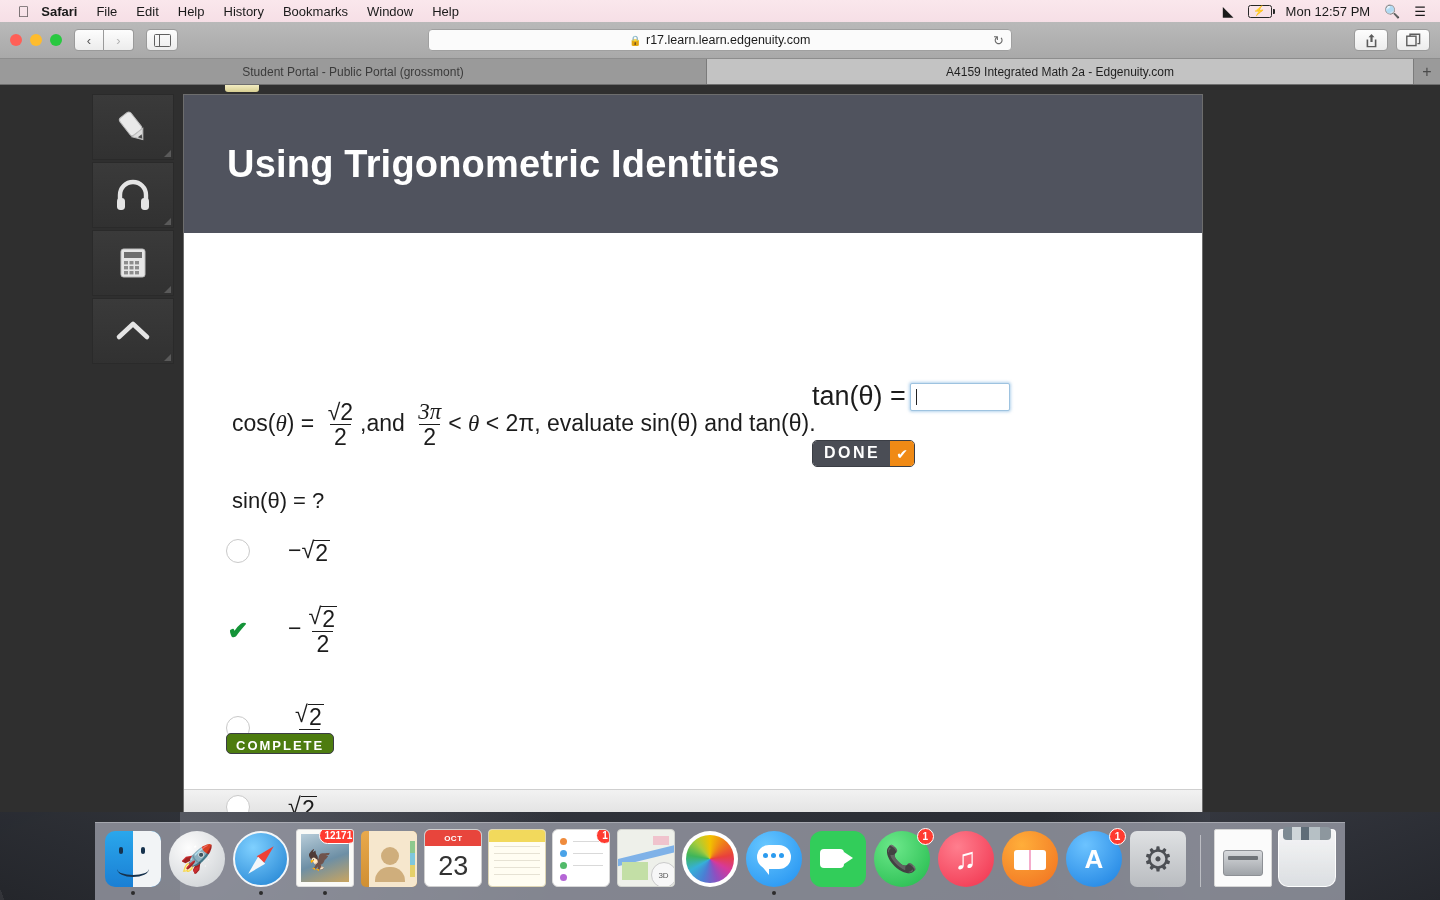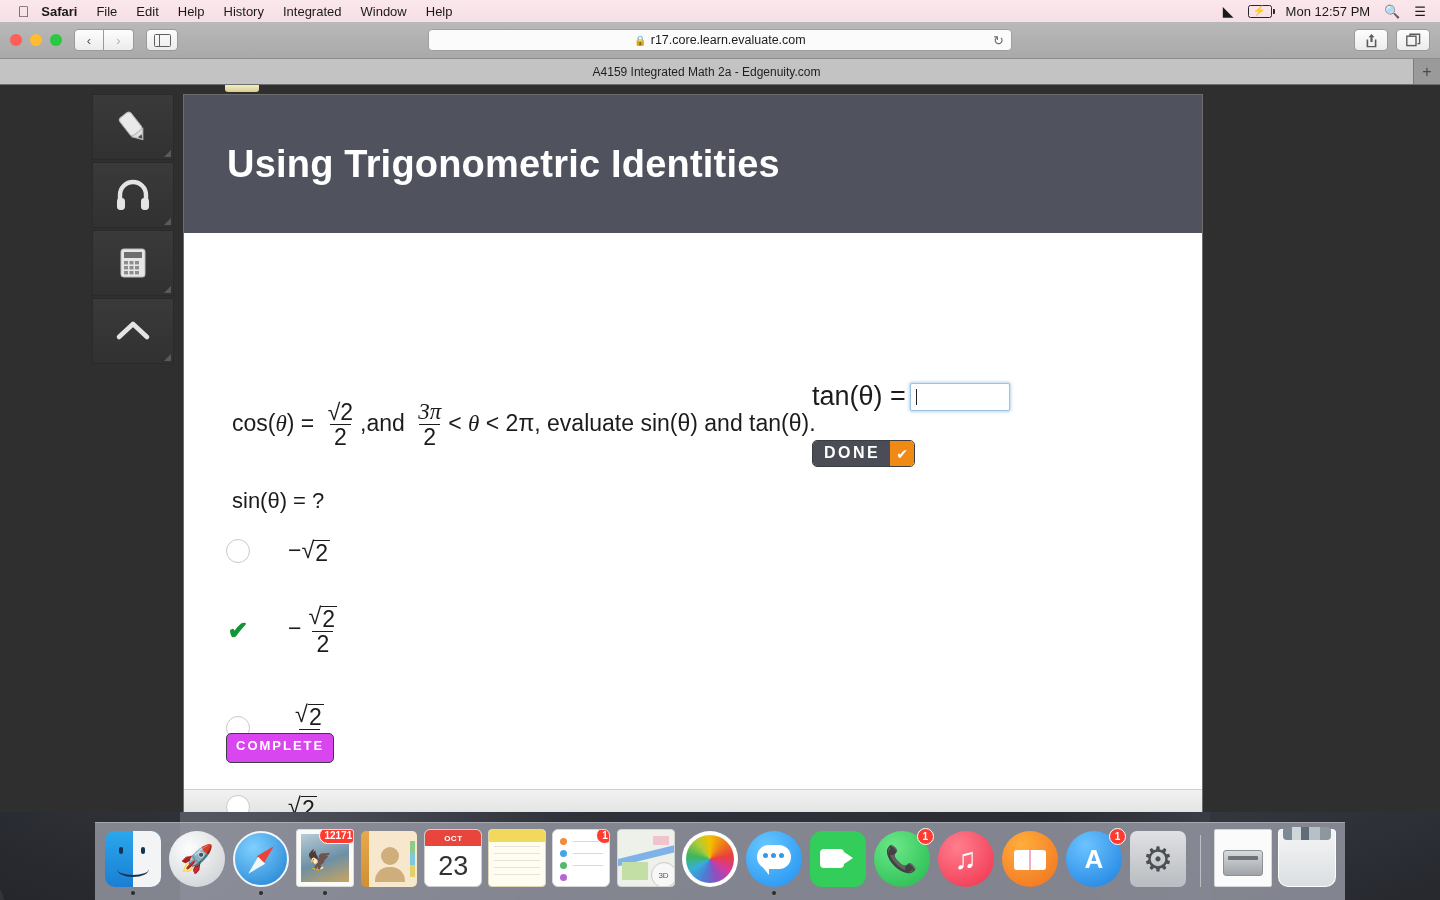--- a/index.html
+++ b/index.html
@@ -167,23 +167,23 @@
   }
   .check{
     width:24px;height:24px;flex:none;display:flex;align-items:center;justify-content:center;
     color:#149438;font-size:25px;font-weight:bold;line-height:1;
   }
   .choice .val{margin-left:38px;font-size:23px;}
   .c1{height:46px;}.c2{height:84px;}.c3{height:84px;}.c4{height:46px;}
 
   #complete-btn{
     position:absolute;left:42px;top:500px;
-    background:#d946ef;color:#fff;border-radius:5px;
+    background:#4d7c0f;color:#fff;border-radius:5px;
     font-size:13px;font-weight:bold;letter-spacing:2px;
-    padding:4px 9px 9px;display:inline-block;border:1px solid #3a3d44;
+    padding:4px 9px 0;display:inline-block;border:1px solid #3a3d44;
   }
 
   #tan-row{position:absolute;left:628px;top:148px;display:flex;align-items:center;}
   #tan-label{font-size:27px;}
   #tan-input{
     width:100px;height:28px;margin-left:4px;border:1px solid #9ec3e0;
     border-radius:2px;background:#fff;box-shadow:0 0 3px 1px rgba(120,175,220,.55);
     display:flex;align-items:center;padding:0 5px;box-sizing:border-box;
     font-size:15px;color:#222;
   }
@@ -328,21 +328,21 @@
   <div class="rock2"></div>
 </div>
 
 <div id="menubar">
   <span class="apple"></span>
   <span class="mi app">Safari</span>
   <span class="mi">File</span>
   <span class="mi">Edit</span>
   <span class="mi">Help</span>
   <span class="mi">History</span>
-  <span class="mi">Integrated</span>
+  <span class="mi">Bookmarks</span>
   <span class="mi">Window</span>
   <span class="mi">Help</span>
   <span class="right">
     <span class="wifi">◣</span>
     <span class="battery">
         <span class="bolt">⚡</span>
       </span>
     <span class="clock">Mon 12:57 PM</span>
     <span class="srch">🔍</span>
     <span class="lst">☰</span>
@@ -357,40 +357,41 @@
       <span class="light l-yel"></span>
       <span class="light l-grn"></span>
     </span>
     <span class="navbtn first">‹</span>
     <span class="navbtn second">›</span>
     <span class="sidebtn">
       <span class="glyph"></span>
     </span>
     <div id="urlfield">
       <span class="lock">🔒</span>
-      <span>r17.core.learn.evaluate.com</span>
+      <span>r17.learn.learn.edgenuity.com</span>
       <span class="reload">↻</span>
     </div>
     <span class="tb-right">
       <span class="tbbtn">
         <svg width="13" height="15" viewBox="0 0 13 15">
           <path d="M6.5 1 L9.5 4.2 H7.6 V9 H5.4 V4.2 H3.5 Z" fill="#5c5c5c"></path>
           <path d="M1.6 6.5 H3.2 V13 H9.8 V6.5 H11.4 V14.3 H1.6 Z" fill="#5c5c5c"></path>
         </svg>
       </span>
       <span class="tbbtn">
         <svg width="15" height="14" viewBox="0 0 15 14">
           <rect x="0.8" y="3.2" width="9.2" height="9.4" fill="none" stroke="#5c5c5c" stroke-width="1.4"></rect>
           <path d="M4 3.2 V1.2 H13.6 V10.6 H11.4" fill="none" stroke="#5c5c5c" stroke-width="1.4"></path>
         </svg>
       </span>
     </span>
   </div>
 
   <div id="tabbar">
+    <div class="tab">Student Portal - Public Portal (grossmont)</div>
     <div class="tab active">A4159 Integrated Math 2a - Edgenuity.com</div>
     <div class="newtab">+</div>
   </div>
 
   <div id="page">
     <div id="yellowtab"></div>
 
     <div id="tools">
       <div class="tool">
         <svg width="42" height="42" viewBox="0 0 42 42">

